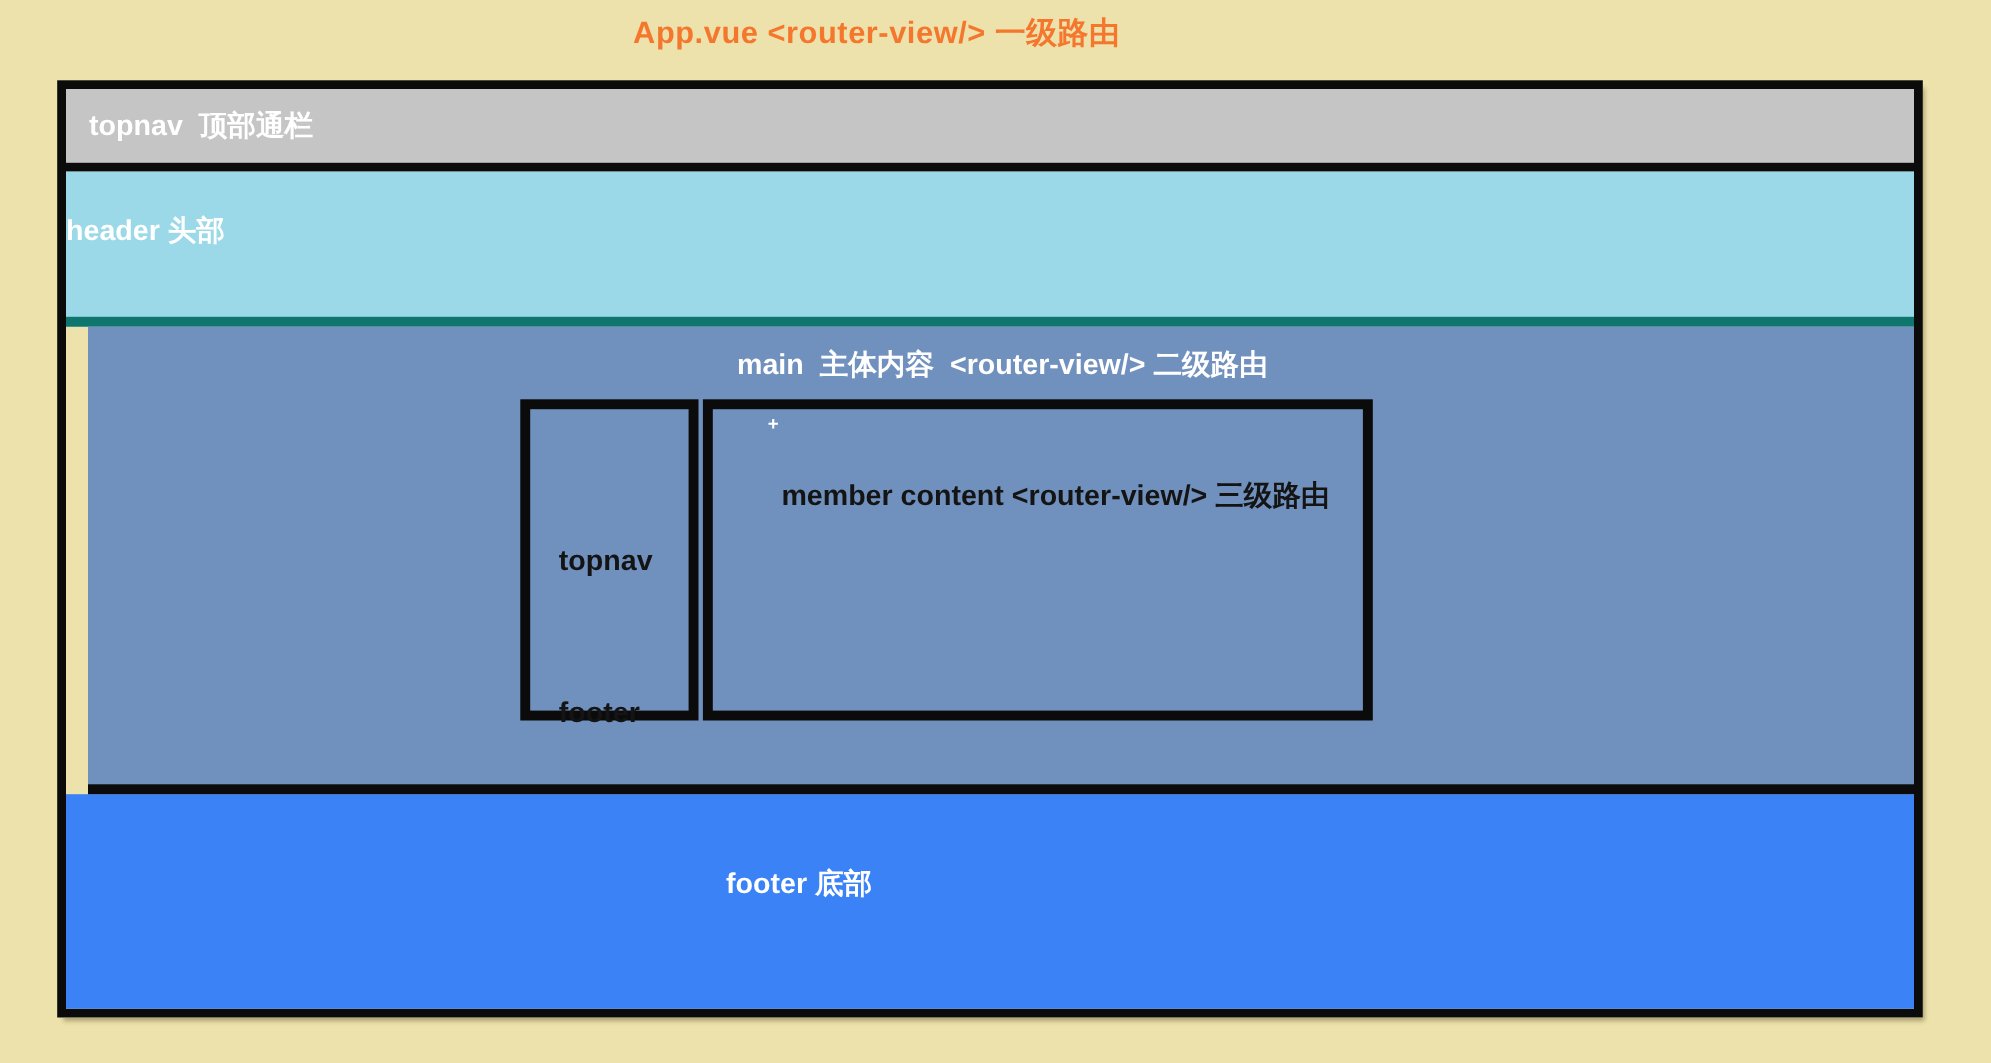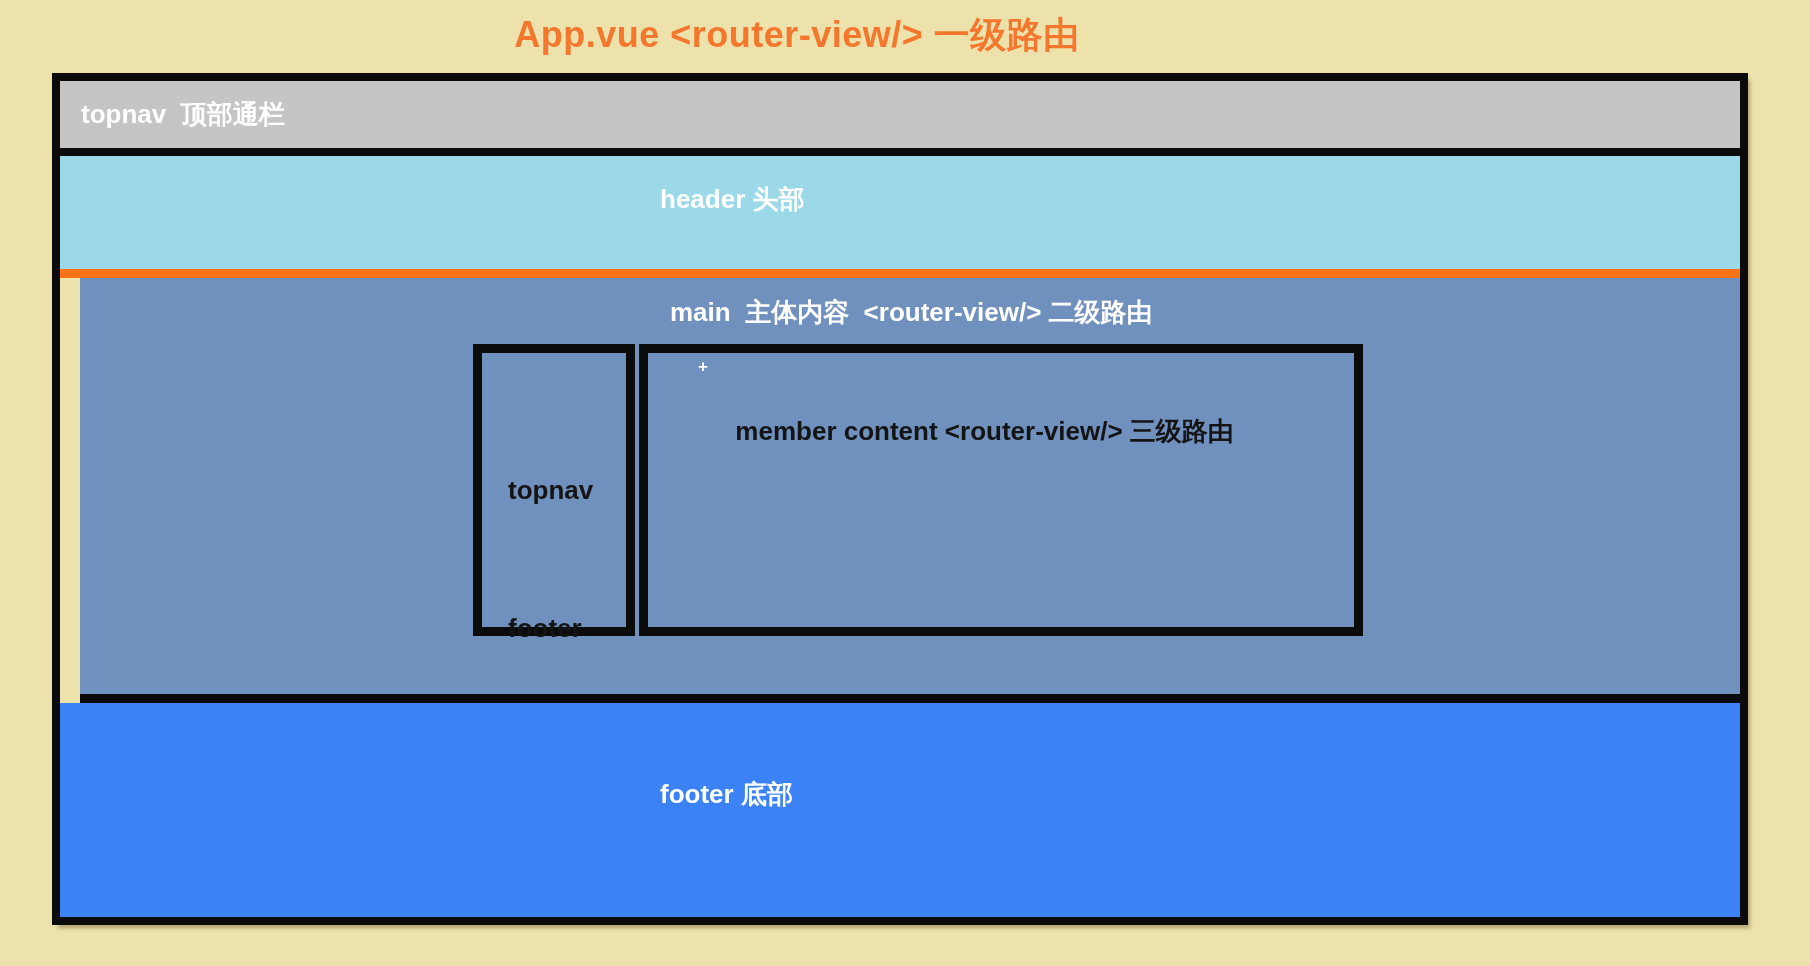--- a/index.html
+++ b/index.html
@@ -12,21 +12,21 @@
     position: relative;
     font-family: "Liberation Sans", sans-serif;
     overflow: hidden;
   }
   .diagram-title {
     position: absolute;
     top: 11px;
     left: 0;
     width: 1594px;
     text-align: center;
-    font-size: 36px;
+    font-size: 28px;
     font-weight: bold;
     white-space: pre;
     letter-spacing: 0.5px;
   }
   .app-container {
     position: absolute;
     left: 52px;
     top: 73px;
     width: 1696px;
     height: 852px;
@@ -47,23 +47,22 @@
     font-size: 26px;
     white-space: pre;
     line-height: 1.1;
   }
   .topnav {
     height: 75px;
     border-bottom: 8px solid #0b0b0b;
     padding-left: 600px;
   }
   .header {
-    height: 122px;
-    border-bottom: 9px solid #f97316;
-    padding-left: 600px;
+    height: 141px;
+    border-bottom: 9px solid #0f766e;
   }
   .header .sec-label { position: relative; top: -13px; }
   .main {
     height: 416px;
     border-bottom: 9px solid #0b0b0b;
     position: relative;
     margin-left: 20px;
   }
   .main-label {
     position: absolute;
@@ -88,23 +87,23 @@
     left: 393px;
     top: 66px;
     width: 162px;
     height: 292px;
     padding: 22px 0 0 26px;
     line-height: 46px;
   }
   .member-content {
     left: 559px;
     top: 66px;
-    width: 724px;
+    width: 609px;
     height: 292px;
-    padding: 30px 0 0 44px;
+    padding: 30px 0 0 19px;
   }
   .plus-mark {
     position: absolute;
     left: 618px;
     top: 80px;
     color: #ffffff;
     font-size: 17px;
     font-weight: bold;
     line-height: 17px;
   }

